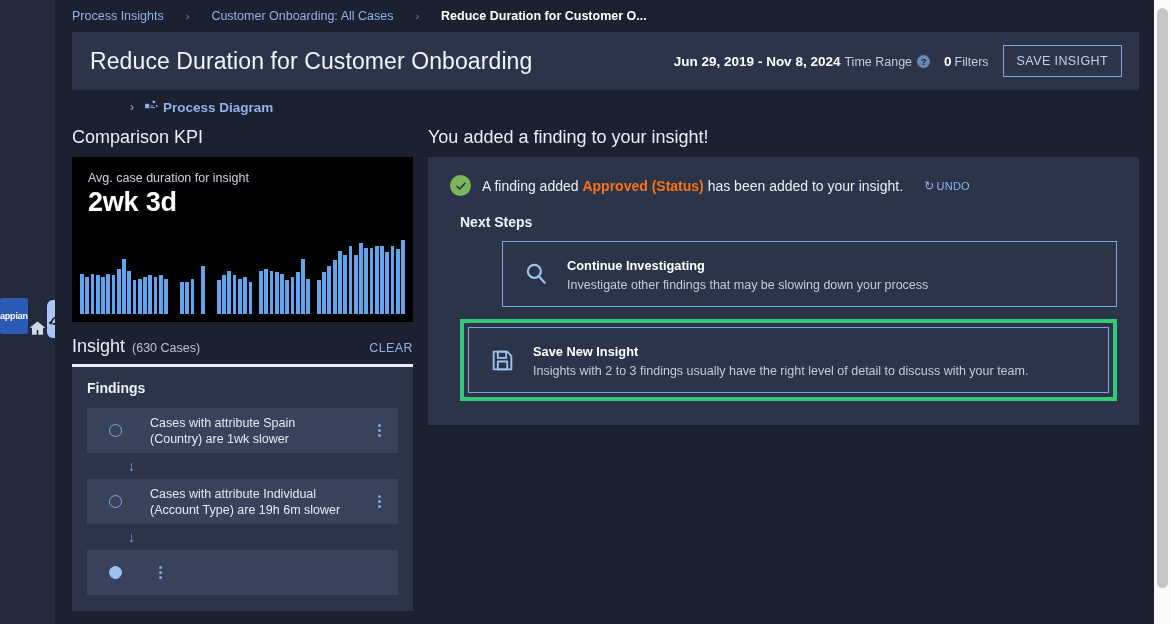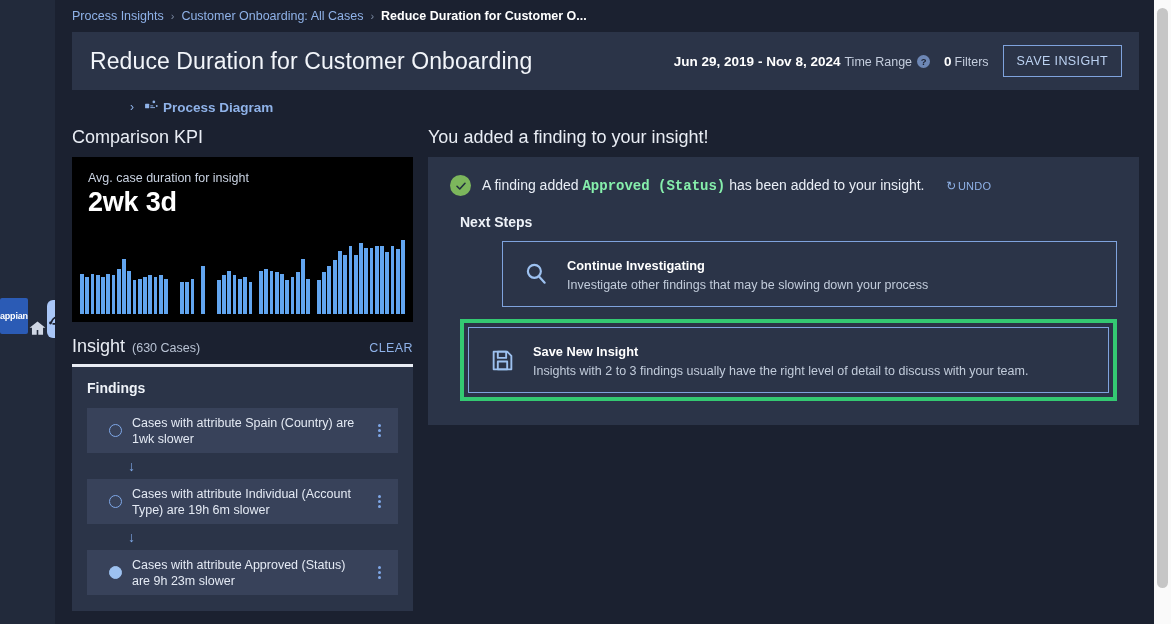--- a/index.html
+++ b/index.html
@@ -39,21 +39,21 @@
   }
   .avatar::after{
     content:""; position:absolute; left:50%; top:56%; width:16px; height:14px;
     transform:translateX(-50%); border-radius:50% 50% 40% 40%; background:#f0c0a0;
   }
 
   
   .page { flex: 1 1 auto; position: relative; height: 624px; background:#1b2130; }
 
   .breadcrumb {
-    height: 32px; display: flex; align-items: center; gap: 7px;
+    height: 32px; display: flex; align-items: center; gap: 22px;
     padding-left: 17px; font-size: 12.5px;
   }
   .crumb { color: #8fb2e8; }
   .crumb.cur { color: #ffffff; font-weight: 700; }
   .crumb-sep { color: #7c8aa3; font-size: 11px; }
 
   
   .headerbar {
     margin-left: 17px; margin-right: 32px;
     height: 58px; background: #2b3448;
@@ -109,40 +109,40 @@
   .insight-hd h2 { color:#e9edf4; font-size: 18px; font-weight: 400; }
   .insight-count { color:#b9c3d4; font-size: 12.5px; margin-left: 7px; }
   .clear-link { margin-left:auto; color:#8fb2e8; font-size: 12.5px; letter-spacing:.4px; cursor:pointer; }
   .hd-rule { height: 3px; background: #e9edf4; }
 
   .findings-panel { background:#2b3448; padding: 13px 15px 16px 15px; }
   .findings-title { color:#eef2f8; font-size: 14px; font-weight: 700; margin-bottom: 12px; }
 
   .finding {
     background: #38425a; display:flex; align-items:center; min-height: 45px;
-    padding: 6px 8px 6px 10px; gap: 10px; position: relative;
+    padding: 6px 8px 6px 10px; gap: 28px; position: relative;
   }
   .fdot { width: 13px; height: 13px; border-radius:50%; border: 1.6px solid #7fa8e8; flex: 0 0 13px; margin-left: 12px;}
   .fdot.filled { background:#9dc1f0; border-color:#9dc1f0; }
   .ftext { color:#e4eaf4; font-size: 12.5px; line-height: 16px; flex:1 1 auto; }
   .fmenu { color:#7fa8e8; font-size: 15px; letter-spacing: 0; line-height: 4px; padding: 0 9px; cursor:pointer;
            display:flex; flex-direction:column; gap:2px; align-items:center;}
   .fmenu b { display:block; width:3px; height:3px; background:#7fa8e8; border-radius:50%; }
   .connector { height: 26px; display:flex; align-items:center; padding-left: 41px; color:#7fa8e8; font-size:14px; }
 
   
   .main-panel { background:#2b3448; padding: 18px 22px 24px 22px; }
   .toast { display:flex; align-items:center; gap:11px; }
   .check {
     width: 21px; height:21px; border-radius:50%; background:#7cb65c;
     display:flex; align-items:center; justify-content:center; flex:0 0 21px;
   }
   .check svg { display:block; }
   .toast-text { color:#e9eef6; font-size: 14px; }
-  .toast-text b { font-weight: 700; color:#86efac;font-family:Liberation Mono, monospace; }
+  .toast-text b { font-weight: 700; color:#f97316; }
   .undo { color:#8fb2e8; font-size: 11px; letter-spacing:.3px; margin-left:10px; cursor:pointer; white-space:nowrap;}
   .undo .uico { font-size: 12px; margin-right:2px; display:inline-block; transform: scaleX(-1); }
 
   .next-steps { color:#eef2f8; font-size:14px; font-weight:700; margin: 18px 0 11px 10px; }
 
   .step-wrap { margin-left: 10px; padding-left: 42px; }
   .step {
     border: 1px solid #7fa3dd; background:#2b3448; display:flex; align-items:center;
     gap: 16px; padding: 14px 18px; cursor:pointer;
   }
@@ -351,21 +351,20 @@
                 <span class="ftext">Cases with attribute Individual (Account Type) are 19h 6m slower</span>
                 <span class="fmenu">
                   <b></b>
                   <b></b>
                   <b></b>
                 </span>
               </div>
               <div class="connector">↓</div>
               <div class="finding">
                 <span class="fdot filled"></span>
-                <span class="ftext">Cases with attribute Approved (Status) are 9h 23m slower</span>
                 <span class="fmenu">
                   <b></b>
                   <b></b>
                   <b></b>
                 </span>
               </div>
             </div>
         </div>
       </div>
 

